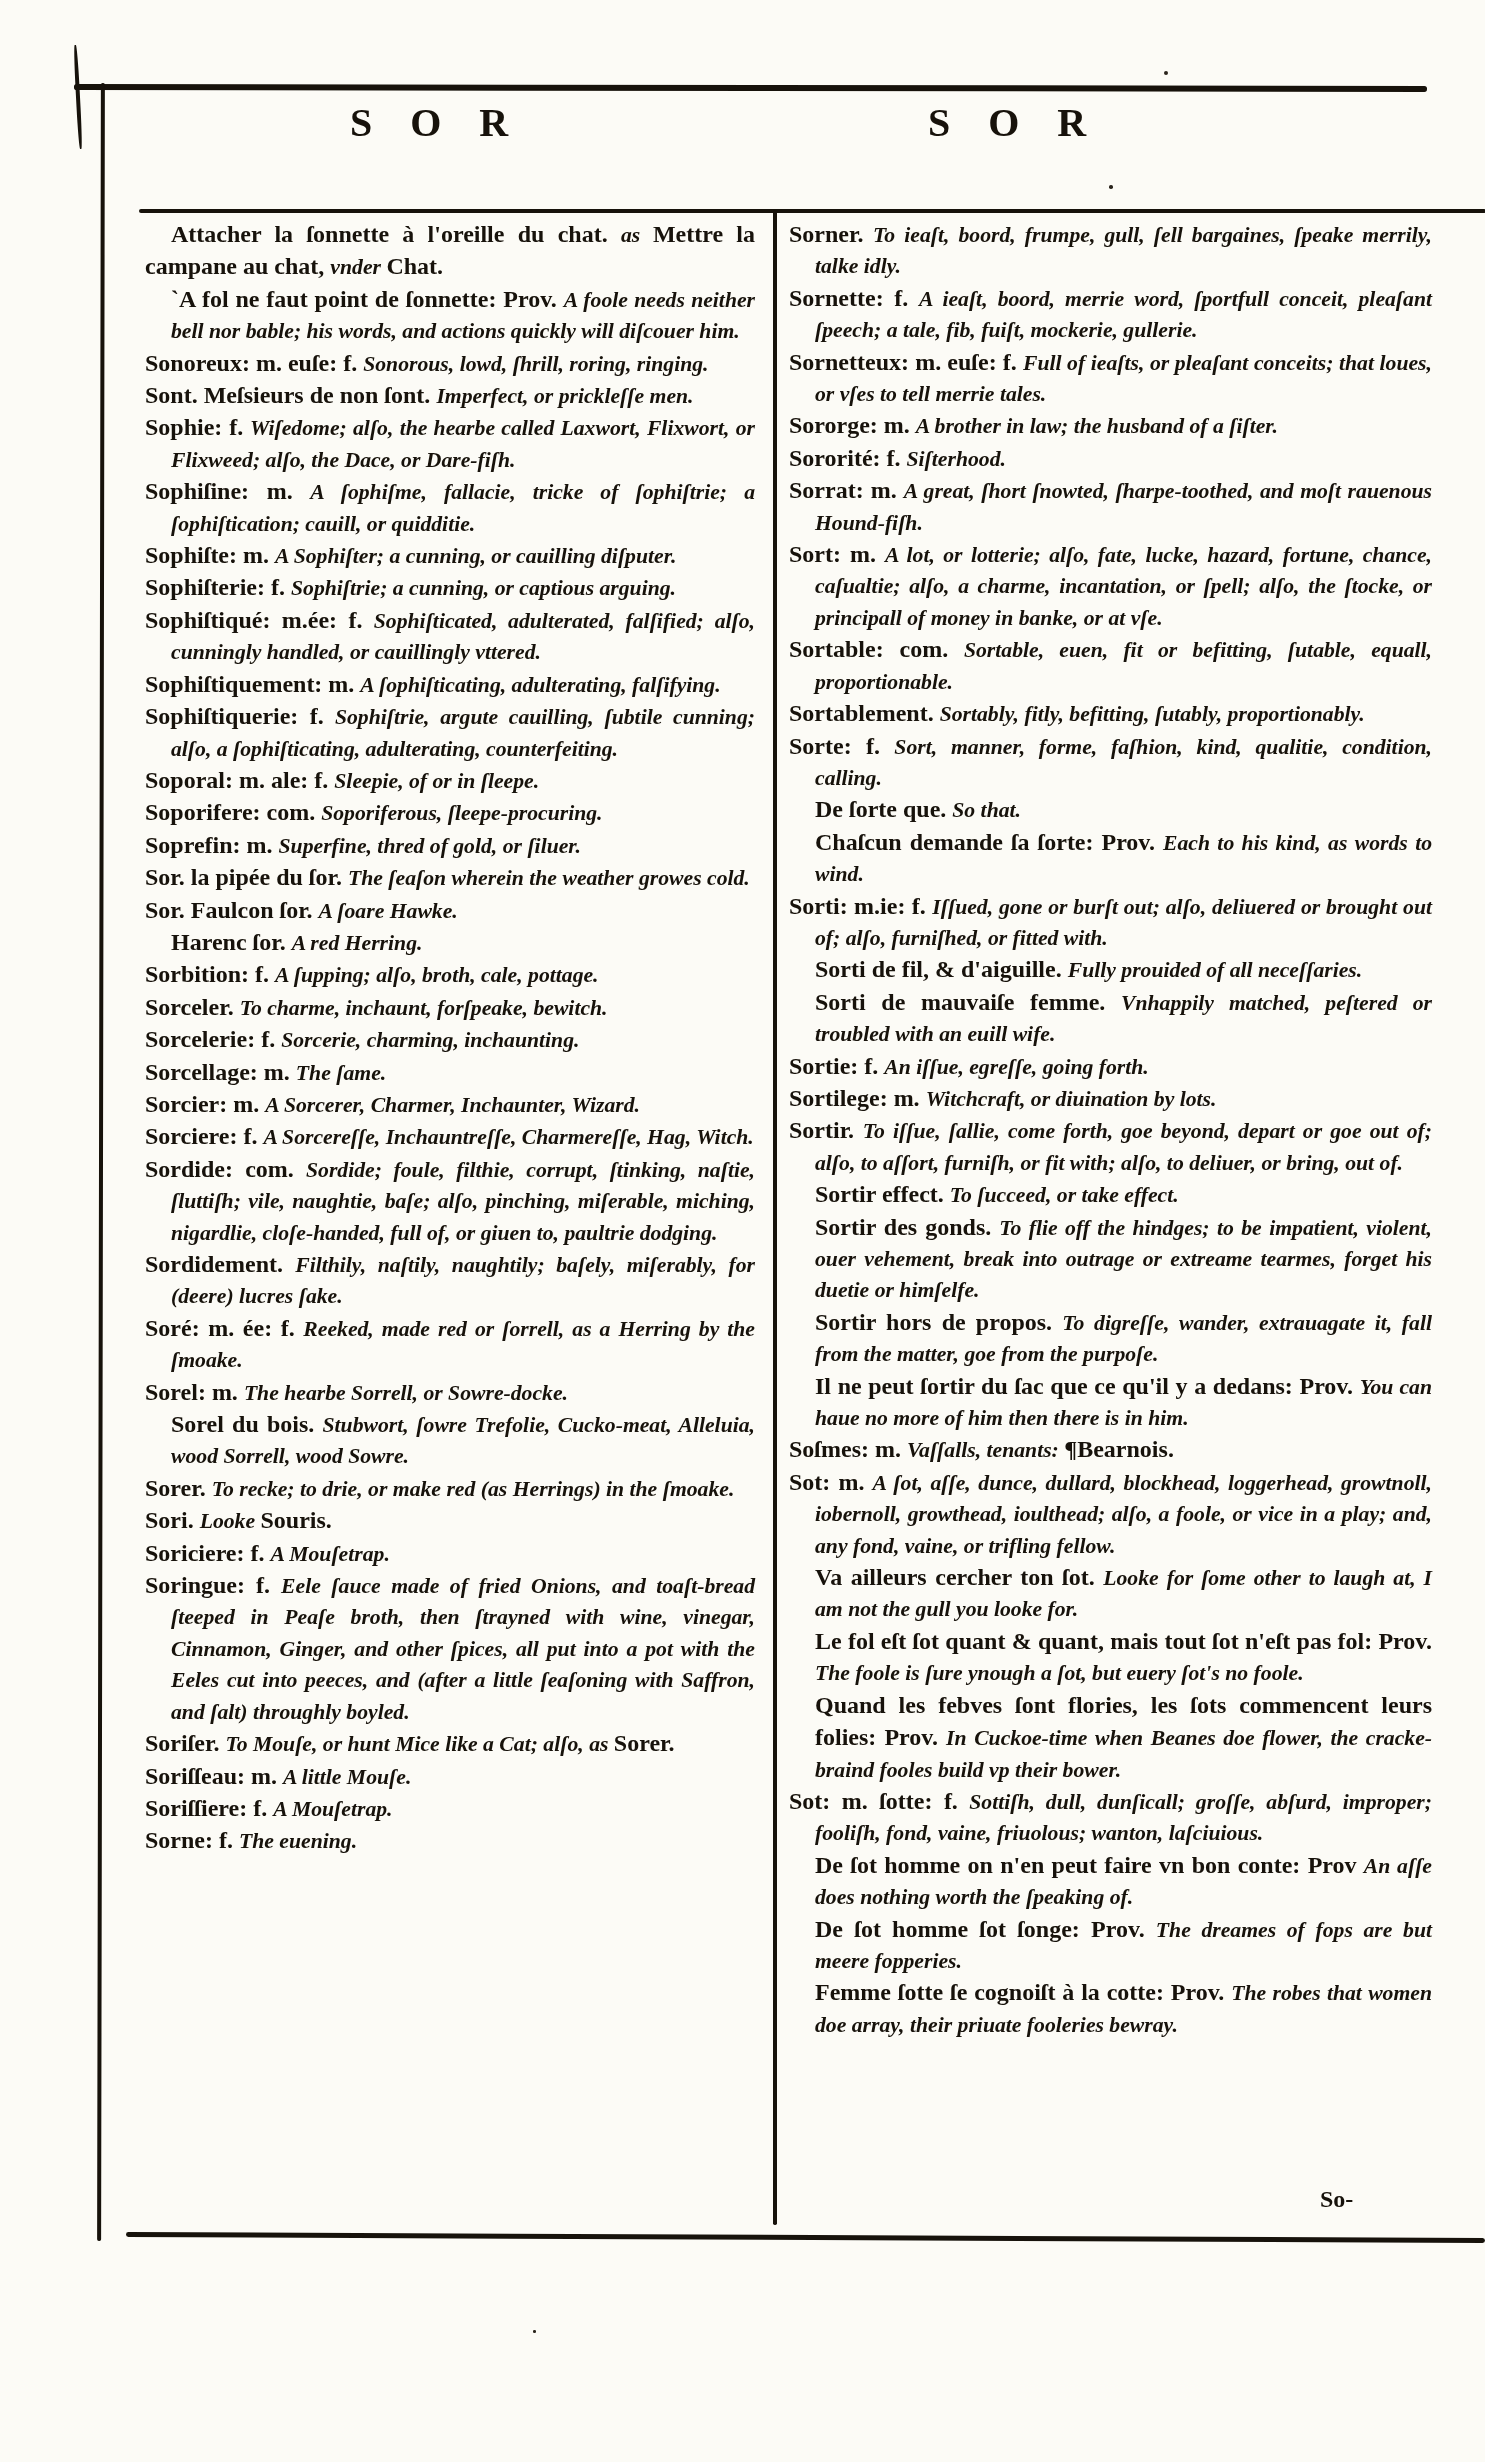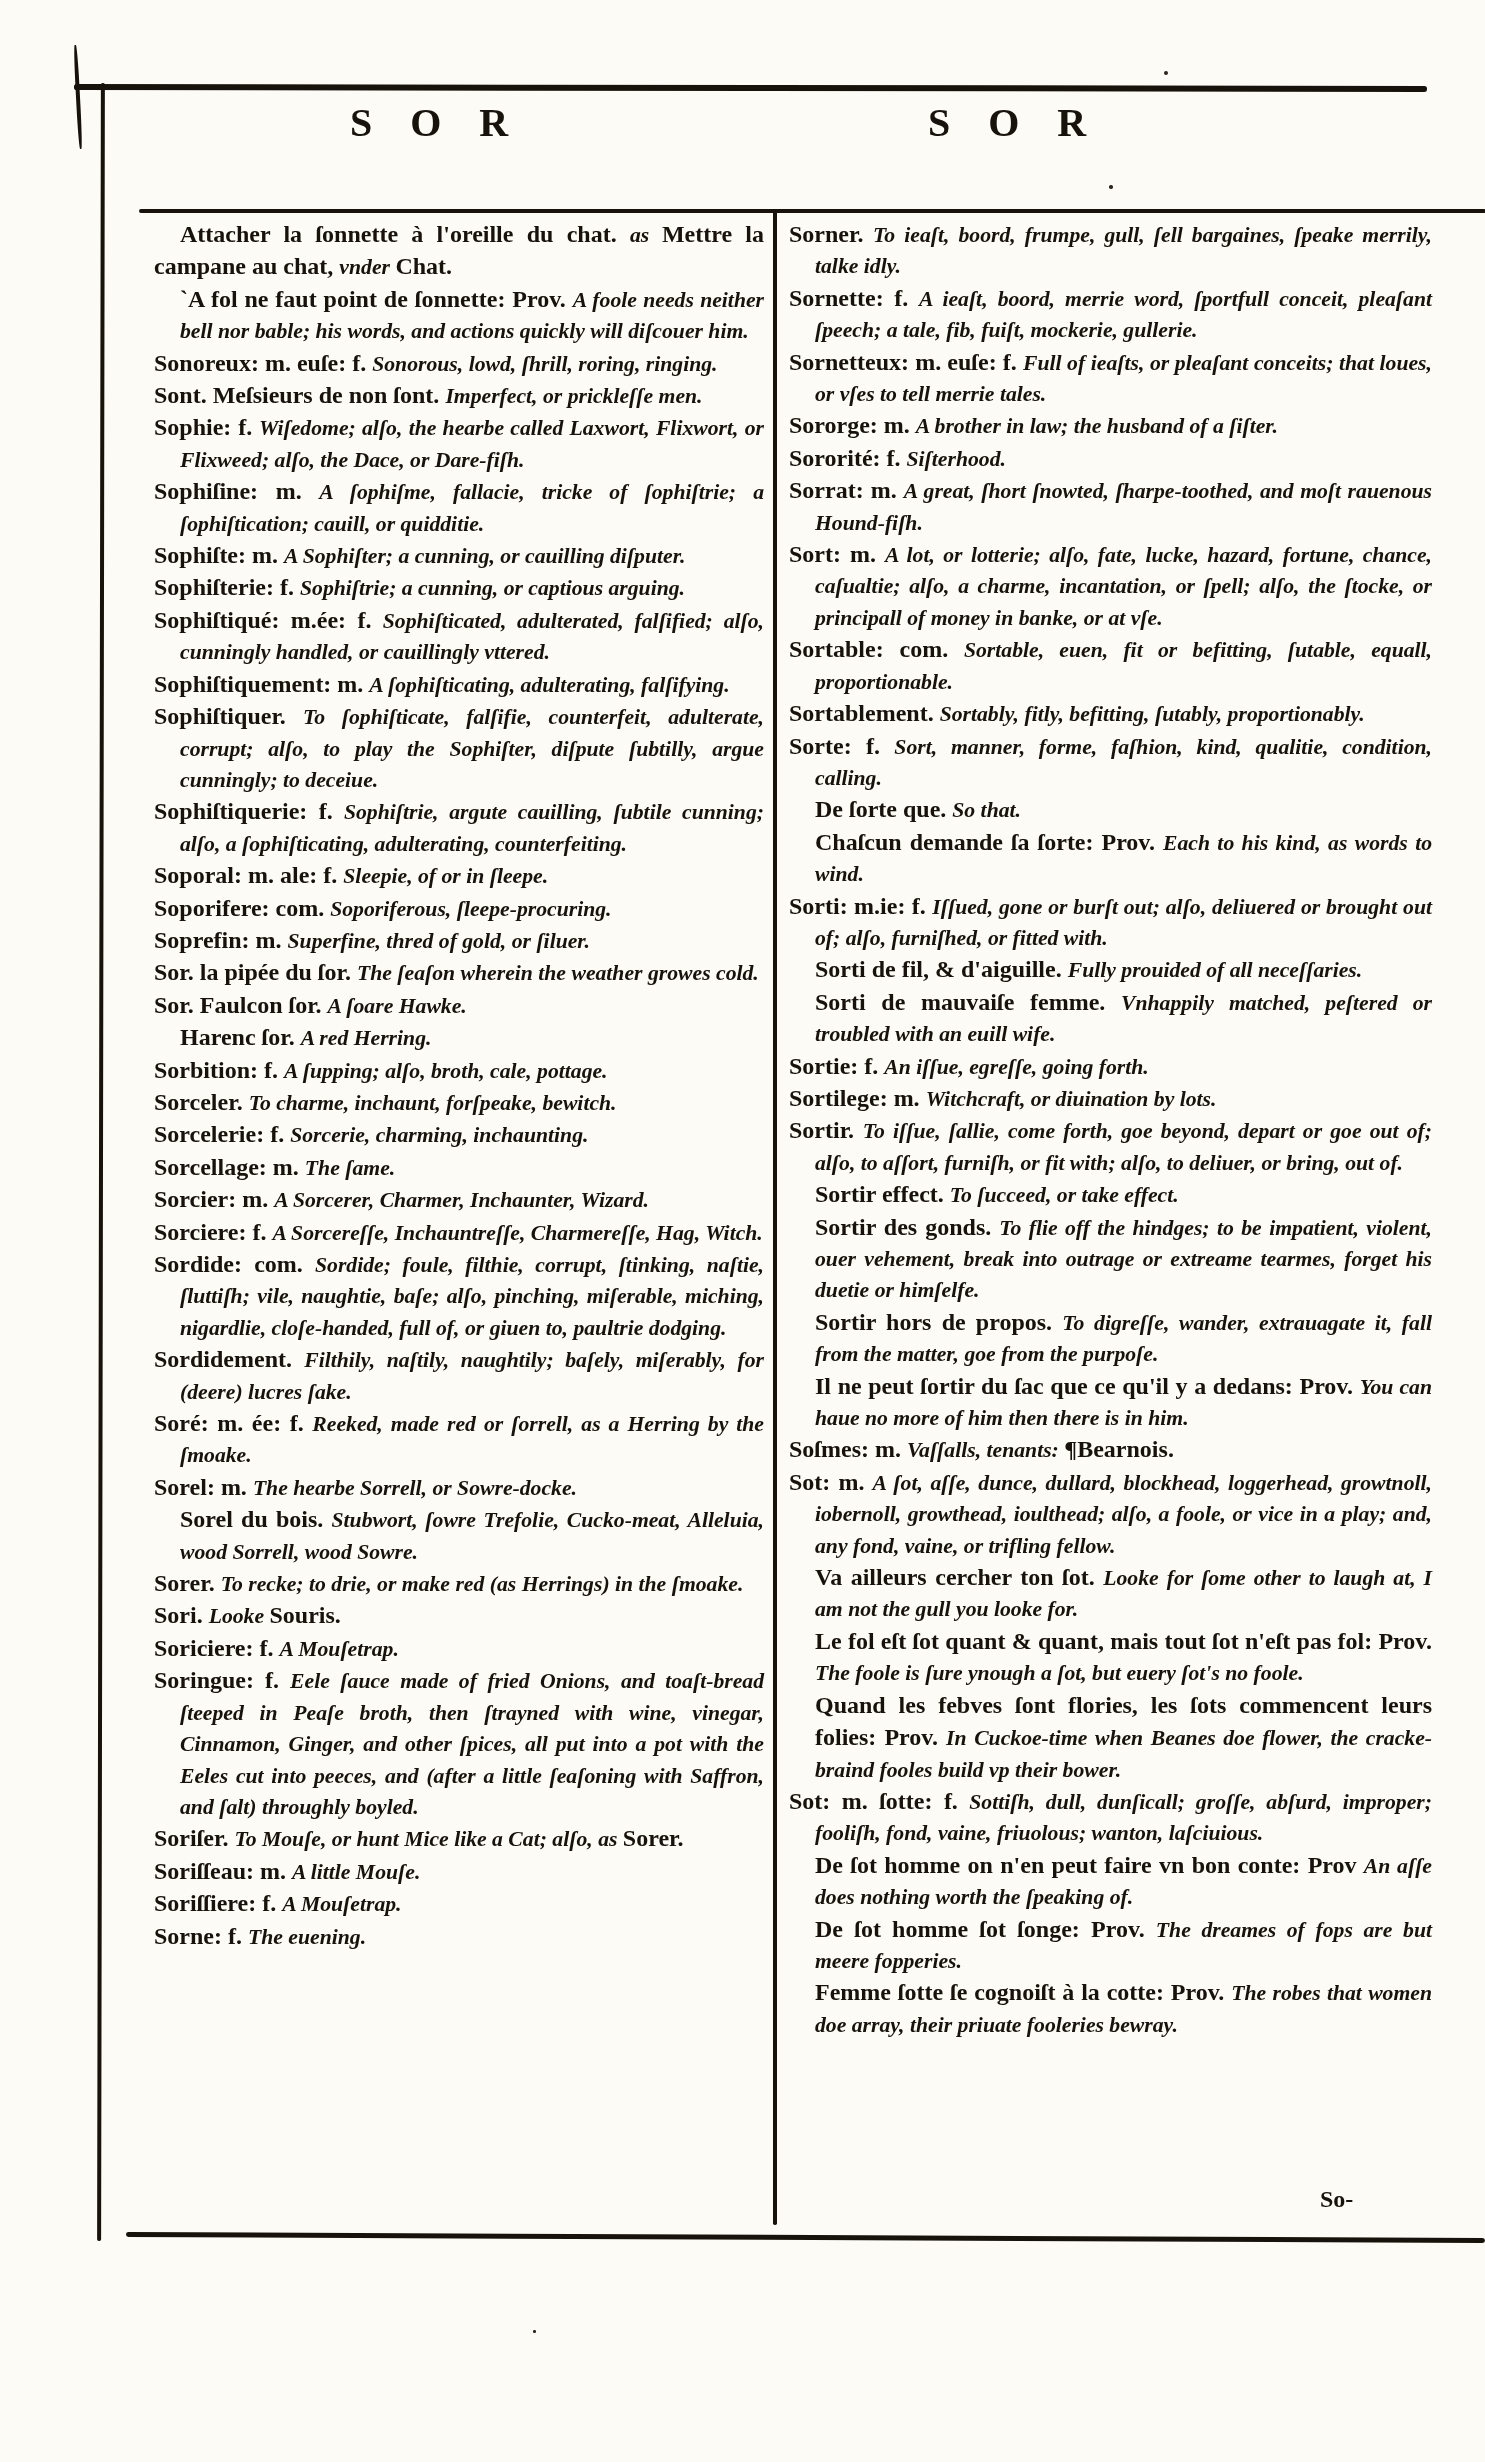--- a/index.html
+++ b/index.html
@@ -16,21 +16,21 @@
   .bottom-rule{left:126px;top:2235px;width:1359px;height:5.2px;transform:rotate(0.25deg);}
   .vline{position:absolute;background:#17120b;border-radius:1.7px;}
   .left-border{left:99px;top:83px;width:4.3px;height:2158px;transform:rotate(0.1deg);}
   .col-divider{left:773px;top:210px;width:3.5px;height:2015px;}
   .ink-curl{position:absolute;left:76px;top:45px;width:3.5px;height:104px;background:#17120b;
     border-radius:40%;transform:rotate(-3deg);}
   .running-head{position:absolute;top:99px;font-size:40px;letter-spacing:14px;color:#17120b;}
   .rh-left{left:350px;}
   .rh-right{left:928px;}
   .col{position:absolute;top:220px;text-align:justify;}
-  .col-left{left:154px;width:610px;}
+  .col-left{left:145px;width:610px;}
   .col-right{left:789px;width:643px;}
   p.entry{margin:0;line-height:29.4px;padding-left:26px;text-indent:-26px;}
   p.entry.s{text-indent:0;}
   p.entry.sf{padding-left:0;text-indent:26px;}
   .ro{font-size:24px;}
   .it{font-size:21.7px;font-style:italic;}
   .catchword{position:absolute;left:1320px;top:2186px;font-size:24px;}
   .speck{position:absolute;background:#2a241c;border-radius:50%;}
 </style>
 </head>
@@ -49,21 +49,20 @@
       <p class="entry sf"><span class="ro">Attacher la ſonnette à l'oreille du chat. </span><span class="it">as </span><span class="ro">Mettre la campane au chat, </span><span class="it">vnder </span><span class="ro">Chat.</span></p>
       <p class="entry s"><span class="ro">`A fol ne faut point de ſonnette: Prov. </span><span class="it">A foole needs neither bell nor bable; his words, and actions quickly will diſcouer him.</span></p>
       <p class="entry"><span class="ro">Sonoreux: m. euſe: f. </span><span class="it">Sonorous, lowd, ſhrill, roring, ringing.</span></p>
       <p class="entry"><span class="ro">Sont. Meſsieurs de non ſont. </span><span class="it">Imperfect, or prickleſſe men.</span></p>
       <p class="entry"><span class="ro">Sophie: f. </span><span class="it">Wiſedome; alſo, the hearbe called Laxwort, Flixwort, or Flixweed; alſo, the Dace, or Dare-fiſh.</span></p>
       <p class="entry"><span class="ro">Sophiſine: m. </span><span class="it">A ſophiſme, fallacie, tricke of ſophiſtrie; a ſophiſtication; cauill, or quidditie.</span></p>
       <p class="entry"><span class="ro">Sophiſte: m. </span><span class="it">A Sophiſter; a cunning, or cauilling diſputer.</span></p>
       <p class="entry"><span class="ro">Sophiſterie: f. </span><span class="it">Sophiſtrie; a cunning, or captious arguing.</span></p>
       <p class="entry"><span class="ro">Sophiſtiqué: m.ée: f. </span><span class="it">Sophiſticated, adulterated, falſified; alſo, cunningly handled, or cauillingly vttered.</span></p>
       <p class="entry"><span class="ro">Sophiſtiquement: m. </span><span class="it">A ſophiſticating, adulterating, falſifying.</span></p>
-      <p class="entry"><span class="ro">Sophiſtiquer. </span><span class="it">To ſophiſticate, falſifie, counterfeit, adulterate, corrupt; alſo, to play the Sophiſter, diſpute ſubtilly, argue cunningly; to deceiue.</span></p>
       <p class="entry"><span class="ro">Sophiſtiquerie: f. </span><span class="it">Sophiſtrie, argute cauilling, ſubtile cunning; alſo, a ſophiſticating, adulterating, counterfeiting.</span></p>
       <p class="entry"><span class="ro">Soporal: m. ale: f. </span><span class="it">Sleepie, of or in ſleepe.</span></p>
       <p class="entry"><span class="ro">Soporifere: com. </span><span class="it">Soporiferous, ſleepe-procuring.</span></p>
       <p class="entry"><span class="ro">Soprefin: m. </span><span class="it">Superfine, thred of gold, or ſiluer.</span></p>
       <p class="entry"><span class="ro">Sor. la pipée du ſor. </span><span class="it">The ſeaſon wherein the weather growes cold.</span></p>
       <p class="entry"><span class="ro">Sor. Faulcon ſor. </span><span class="it">A ſoare Hawke.</span></p>
       <p class="entry s"><span class="ro">Harenc ſor. </span><span class="it">A red Herring.</span></p>
       <p class="entry"><span class="ro">Sorbition: f. </span><span class="it">A ſupping; alſo, broth, cale, pottage.</span></p>
       <p class="entry"><span class="ro">Sorceler. </span><span class="it">To charme, inchaunt, forſpeake, bewitch.</span></p>
       <p class="entry"><span class="ro">Sorcelerie: f. </span><span class="it">Sorcerie, charming, inchaunting.</span></p>

